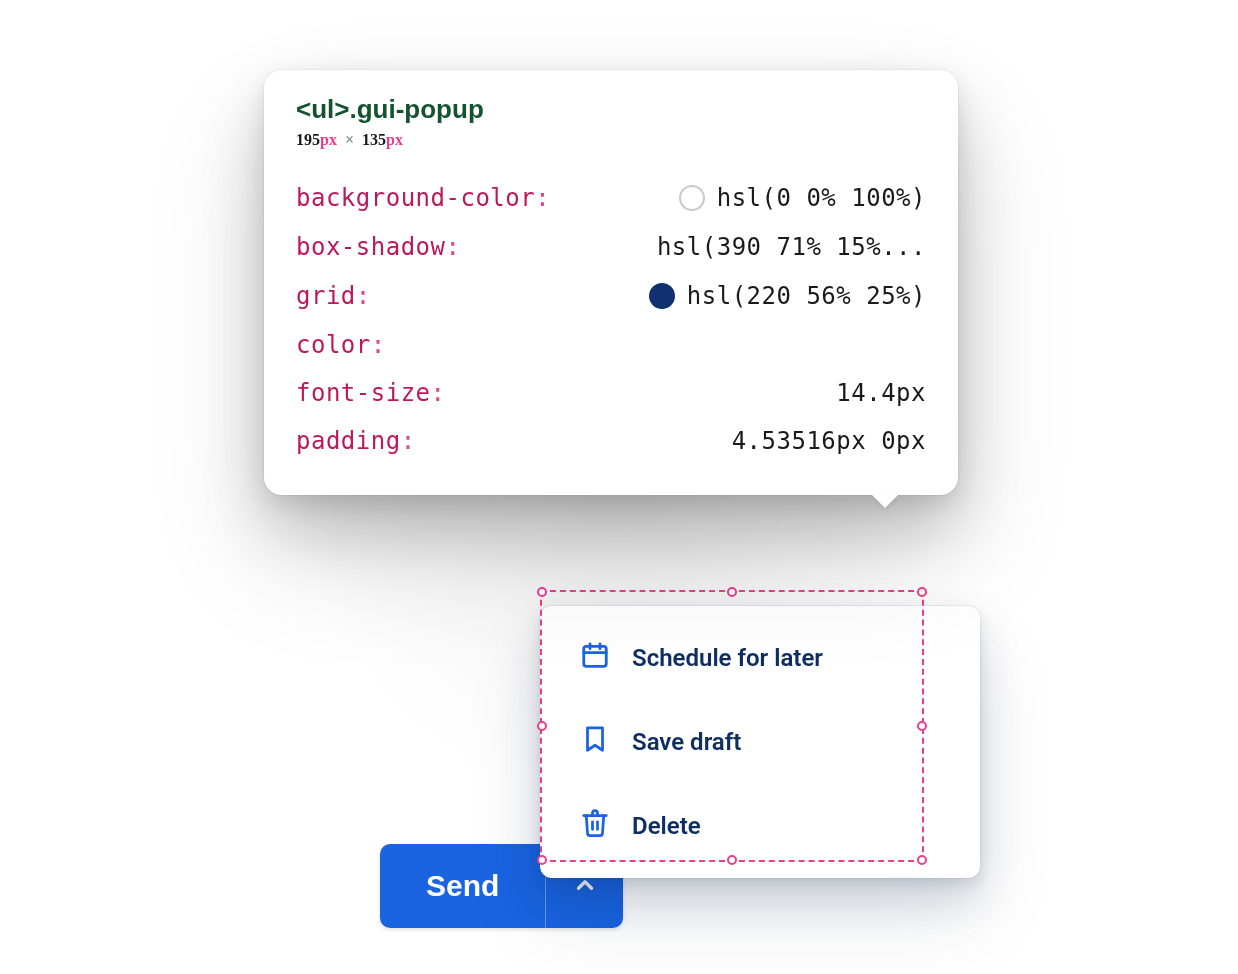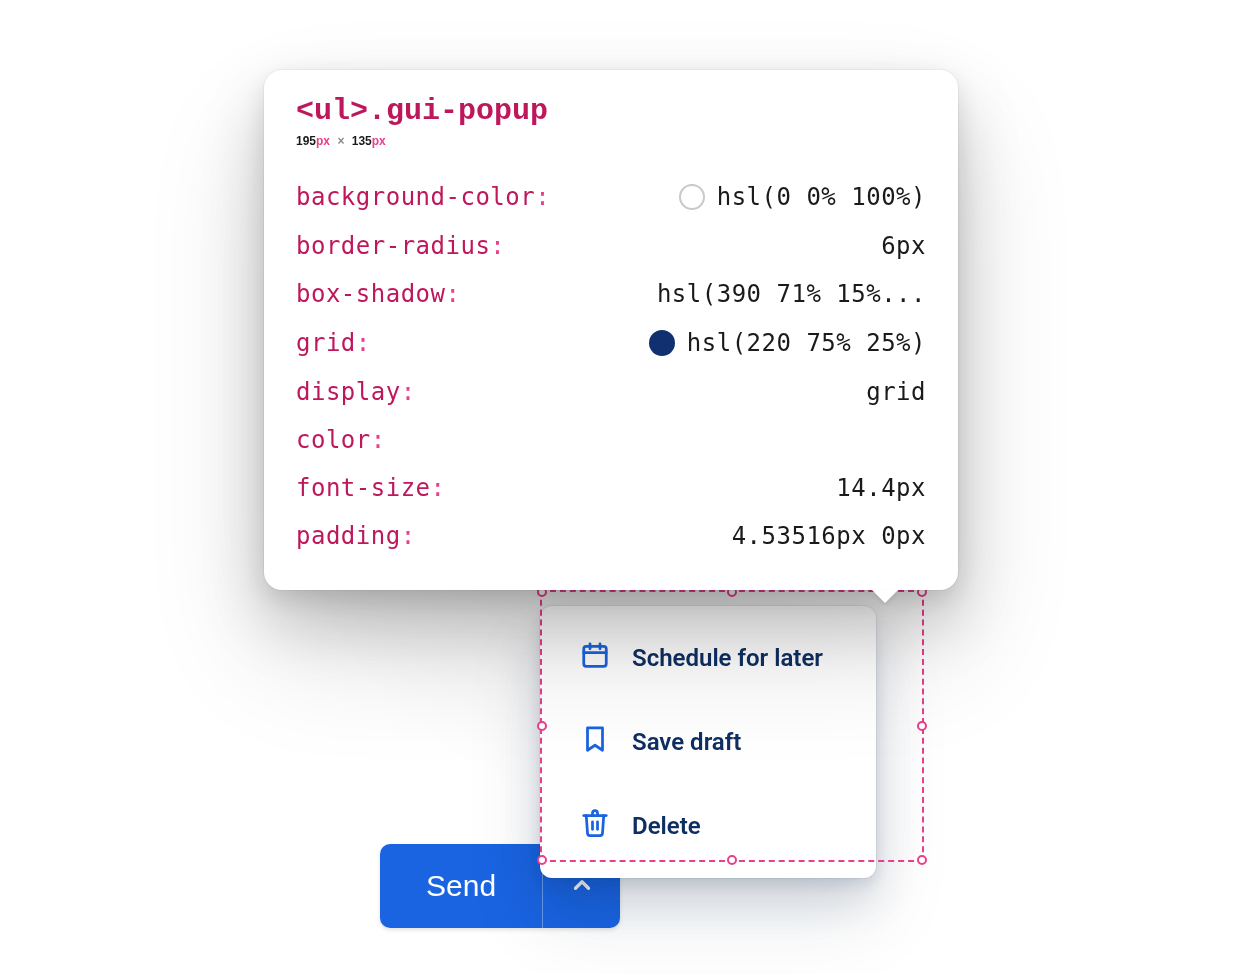--- a/index.html
+++ b/index.html
@@ -22,21 +22,21 @@
     display: flex;
     height: 84px;
     border-radius: 10px;
     overflow: hidden;
     box-shadow: 0 2px 4px rgba(0,0,0,0.12);
   }
   .send-button .main {
     background: #1a64e2;
     color: #ffffff;
     font-size: 30px;
-    font-weight: 400;
+    font-weight: 700;
     padding: 0 46px;
     display: flex;
     align-items: center;
     border: none;
     cursor: pointer;
   }
   .send-button .chevron {
     background: #1a64e2;
     width: 78px;
     display: flex;
@@ -46,21 +46,21 @@
     border-left: 1px solid rgba(255,255,255,0.35);
     cursor: pointer;
   }
   .send-button .chevron svg { stroke: #ffffff; }
 
   
   .popup {
     position: absolute;
     left: 540px;
     top: 590px;
-    width: 336px;
+    width: 440px;
     height: 272px;
     background: #ffffff;
     border-radius: 12px;
     box-shadow:
       0 0 0 1px rgba(14,38,72,0.06),
       0 6px 14px rgba(14,38,72,0.10),
       0 22px 44px rgba(14,38,72,0.14),
       0 40px 80px rgba(14,38,72,0.10);
     padding: 10px 0;
     display: grid;
@@ -131,30 +131,30 @@
     position: absolute;
     right: 60px;
     bottom: -13px;
     width: 0; height: 0;
     border-left: 13px solid transparent;
     border-right: 13px solid transparent;
     border-top: 13px solid #ffffff;
     filter: drop-shadow(0 2px 2px rgba(0,0,0,0.08));
   }
   .tooltip-title {
-    font-family: Liberation Mono, monospace;
-    font-size: 30px;
-    color: #be185d;
+    font-family: Liberation Sans, sans-serif;
+    font-size: 26px;
+    color: #14532d;
     margin-bottom: 6px;
   }
   .tooltip-title .tag { font-weight: 800; }
   .tooltip-title .cls { font-weight: 800; }
   .tooltip-dims {
-    font-family: Liberation Sans, sans-serif;
-    font-size: 12px;
+    font-family: Liberation Serif, serif;
+    font-size: 16px;
     font-weight: 600;
     color: #1a1a1a;
     margin-bottom: 24px;
   }
   .tooltip-dims .unit { color: #e83e8c; font-weight: 600; }
   .tooltip-dims .times { color: #8a8a8a; margin: 0 4px; }
 
   .prop-row {
     display: flex;
     align-items: center;
@@ -270,42 +270,30 @@
 
   <div id="prop-rows">
       <div class="prop-row">
         <span class="prop-name">background-color</span>
         <span class="prop-value">
           <span class="swatch" style="background: rgb(255, 255, 255);"></span>
           <span>hsl(0 0% 100%)</span>
         </span>
       </div>
       <div class="prop-row">
-        <span class="prop-name">border-radius</span>
-        <span class="prop-value">
-          <span>6px</span>
-        </span>
-      </div>
-      <div class="prop-row">
         <span class="prop-name">box-shadow</span>
         <span class="prop-value">
           <span>hsl(390 71% 15%...</span>
         </span>
       </div>
       <div class="prop-row">
         <span class="prop-name">grid</span>
         <span class="prop-value">
           <span class="swatch filled" style="background: rgb(16, 48, 111);"></span>
-          <span>hsl(220 75% 25%)</span>
-        </span>
-      </div>
-      <div class="prop-row">
-        <span class="prop-name">display</span>
-        <span class="prop-value">
-          <span>grid</span>
+          <span>hsl(220 56% 25%)</span>
         </span>
       </div>
       <div class="prop-row">
         <span class="prop-name">color</span>
       </div>
       <div class="prop-row">
         <span class="prop-name">font-size</span>
         <span class="prop-value">
           <span>14.4px</span>
         </span>

